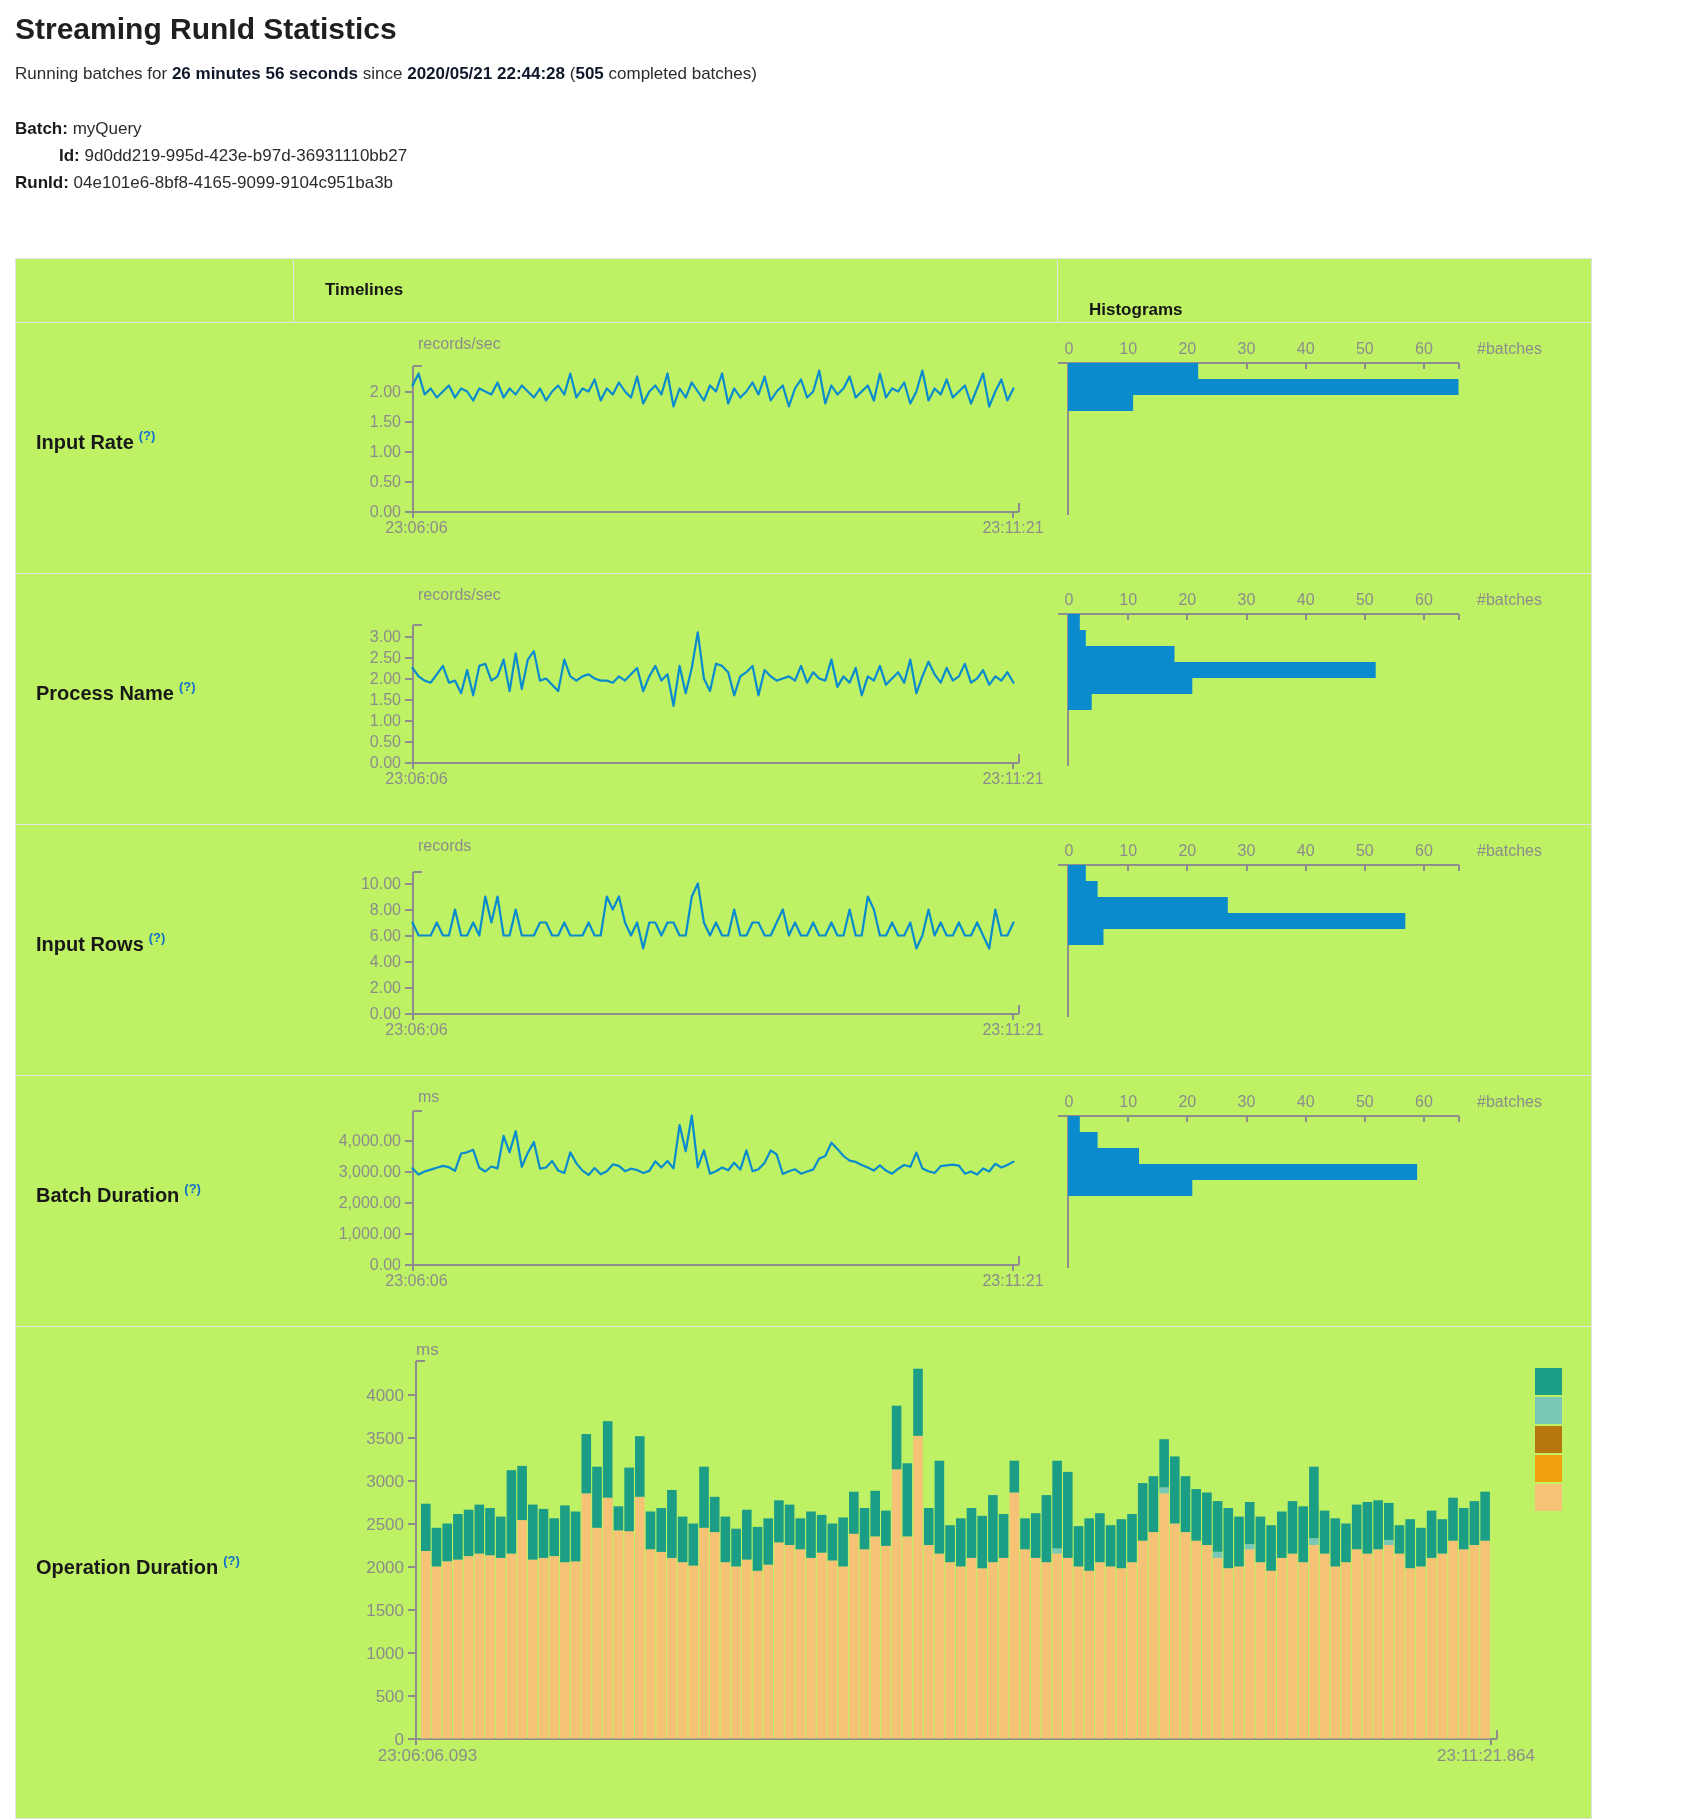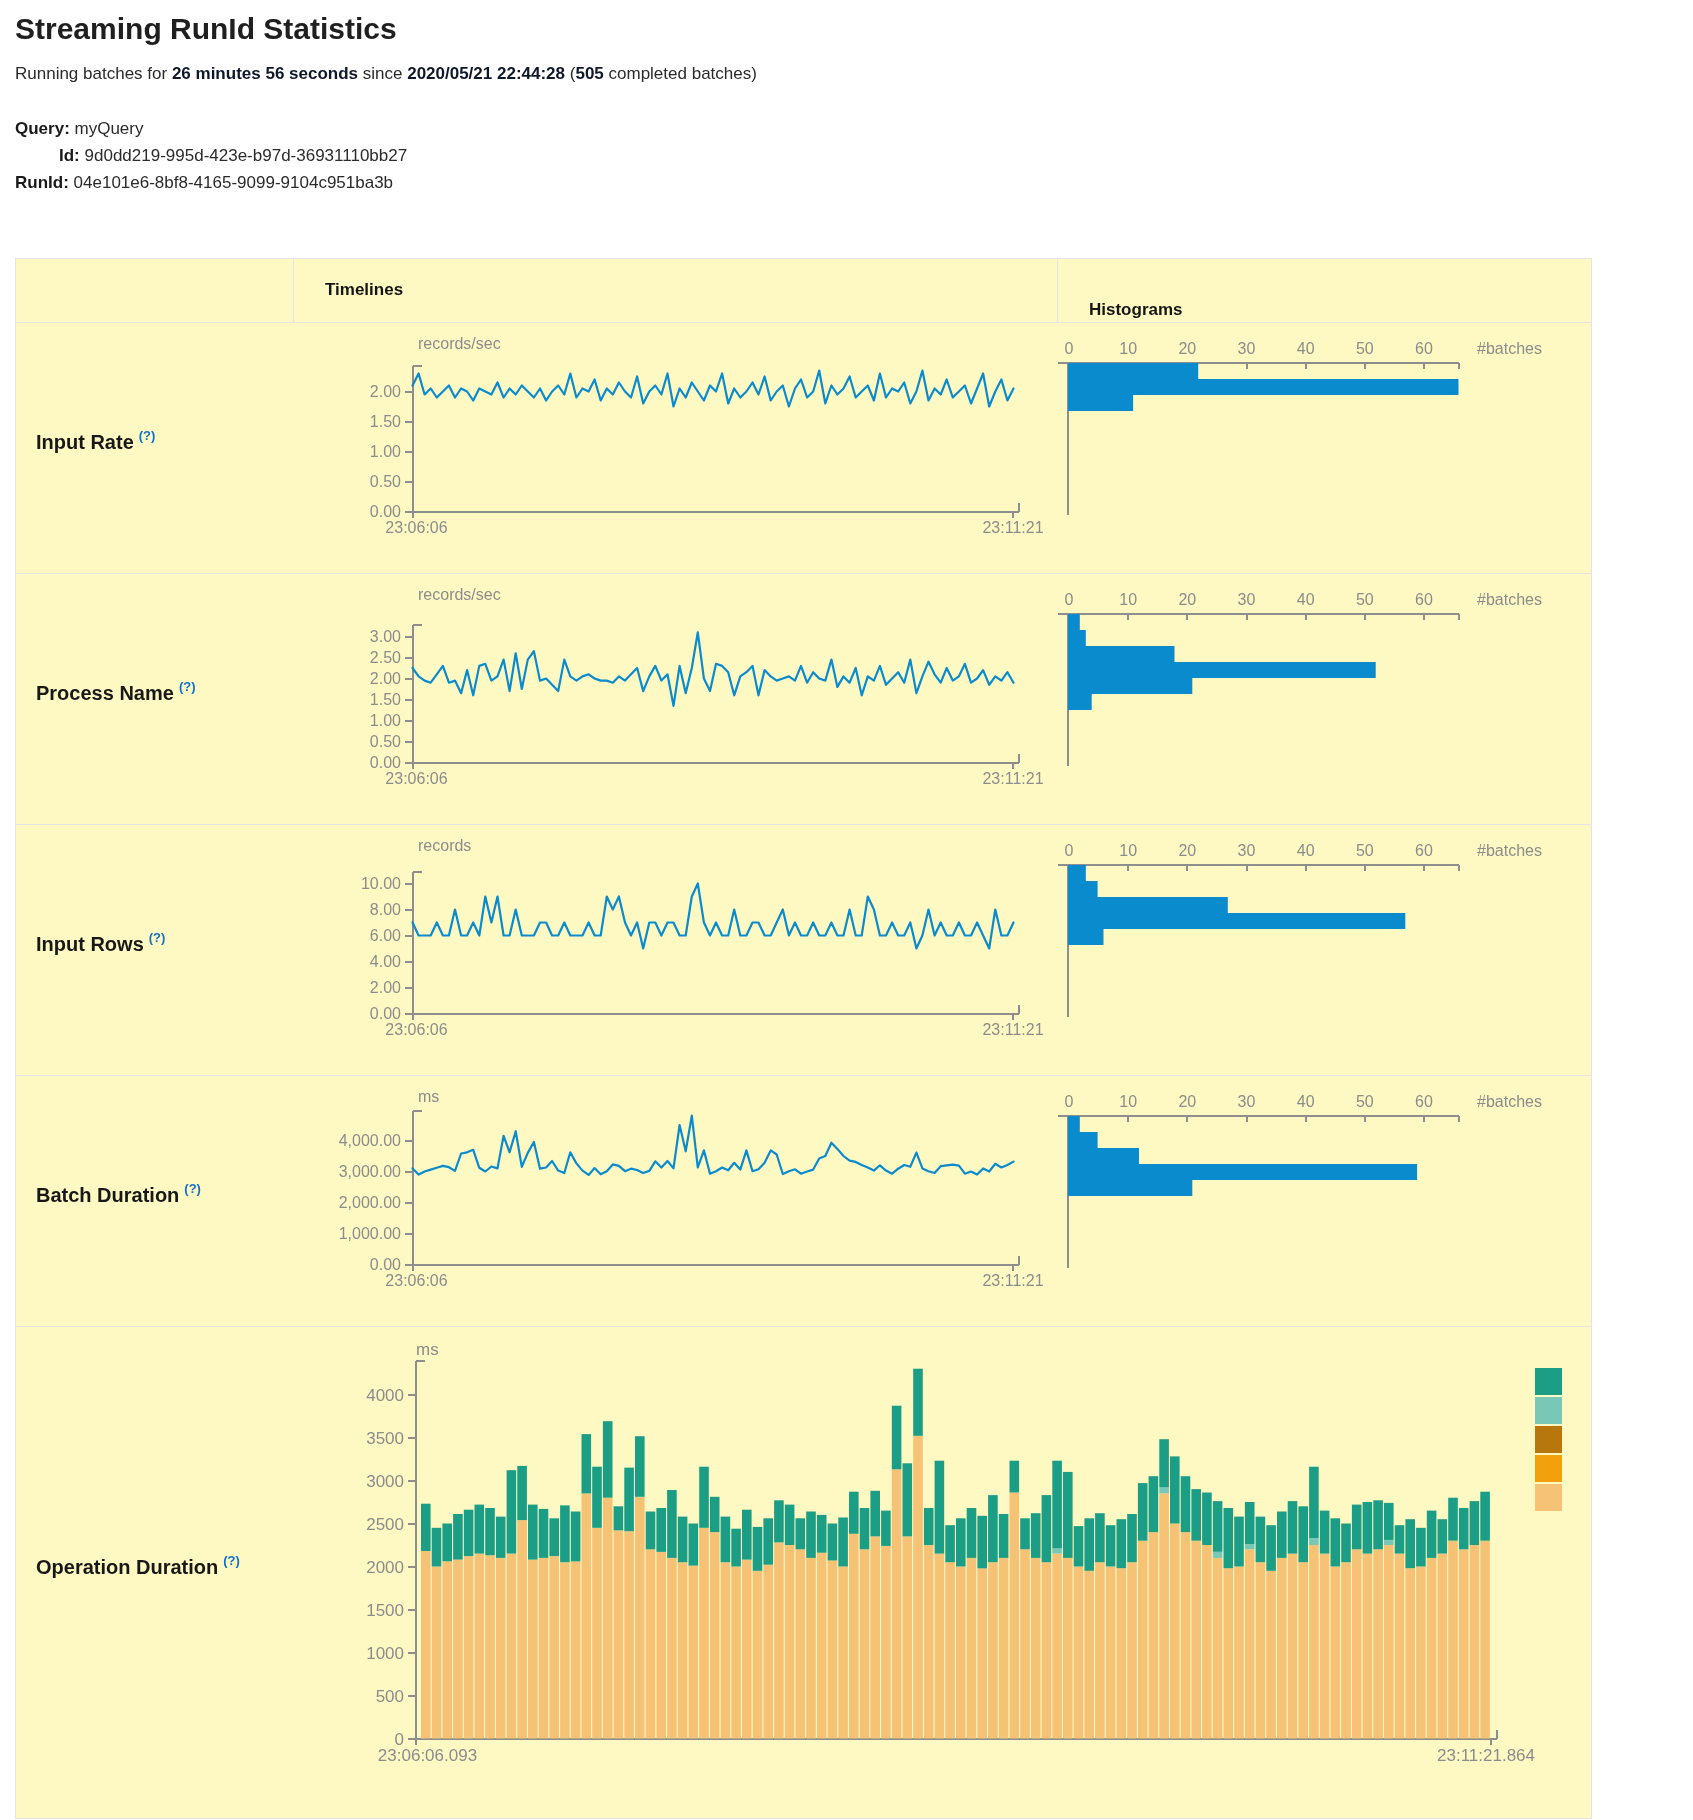--- a/index.html
+++ b/index.html
@@ -14,21 +14,21 @@
   #running-summary { left:15px; top:64px; font-size:17px; color:#2b2b2b; }
   #running-summary b { color:#0f172a; }
   .meta-line { left:15px; font-size:17px; color:#2b2b2b; }
   .meta-line b { color:#1a1a1a; }
   #meta-name  { top:119px; }
   #meta-id    { top:146px;margin-left:44px; }
   #meta-runid { top:173px; }
 
   #stats-table {
     position:absolute; left:15px; top:258px; width:1577px; height:1561px;
-    border:1px solid #e4e4e4; background:#fef9c3;
+    border:1px solid #e4e4e4; background:#bef264;
   }
   .trow { position:absolute; left:0; right:0; border-top:1px solid #e4e4e4; }
   #thead-row { top:0; height:63px; border-top:none; }
   #row-0 { top:63px;   height:251px; }
   #row-1 { top:314px;  height:251px; }
   #row-2 { top:565px;  height:251px; }
   #row-3 { top:816px;  height:251px; }
   #row-4 { top:1067px; height:494px; }
   .th-label {
     position:absolute; top:21px; font-size:17px; font-weight:700; color:#151515;
@@ -56,21 +56,21 @@
 </style>
 </head>
 <body>
 
 <div>
 
   <h1 class="abs" id="page-title">Streaming RunId Statistics</h1>
 
   <p class="abs" id="running-summary"><span>Running batches for </span><b>26 minutes 56 seconds</b><span> since </span><b>2020/05/21 22:44:28</b><span> (</span><b>505</b><span> completed batches)</span></p>
 
-  <p class="abs meta-line" id="meta-name"><b>Query:</b> <span>myQuery</span></p>
+  <p class="abs meta-line" id="meta-name"><b>Batch:</b> <span>myQuery</span></p>
   <p class="abs meta-line" id="meta-id"><b>Id:</b> <span>9d0dd219-995d-423e-b97d-36931110bb27</span></p>
   <p class="abs meta-line" id="meta-runid"><b>RunId:</b> <span>04e101e6-8bf8-4165-9099-9104c951ba3b</span></p>
 
   <div id="stats-table">
 
     <div class="trow" id="thead-row">
       <div class="vline v-col1"></div>
       <div class="vline v-col2"></div>
       <div class="th-label" id="th-timelines">Timelines</div>
       <div class="th-label" id="th-histograms">Histograms</div>

